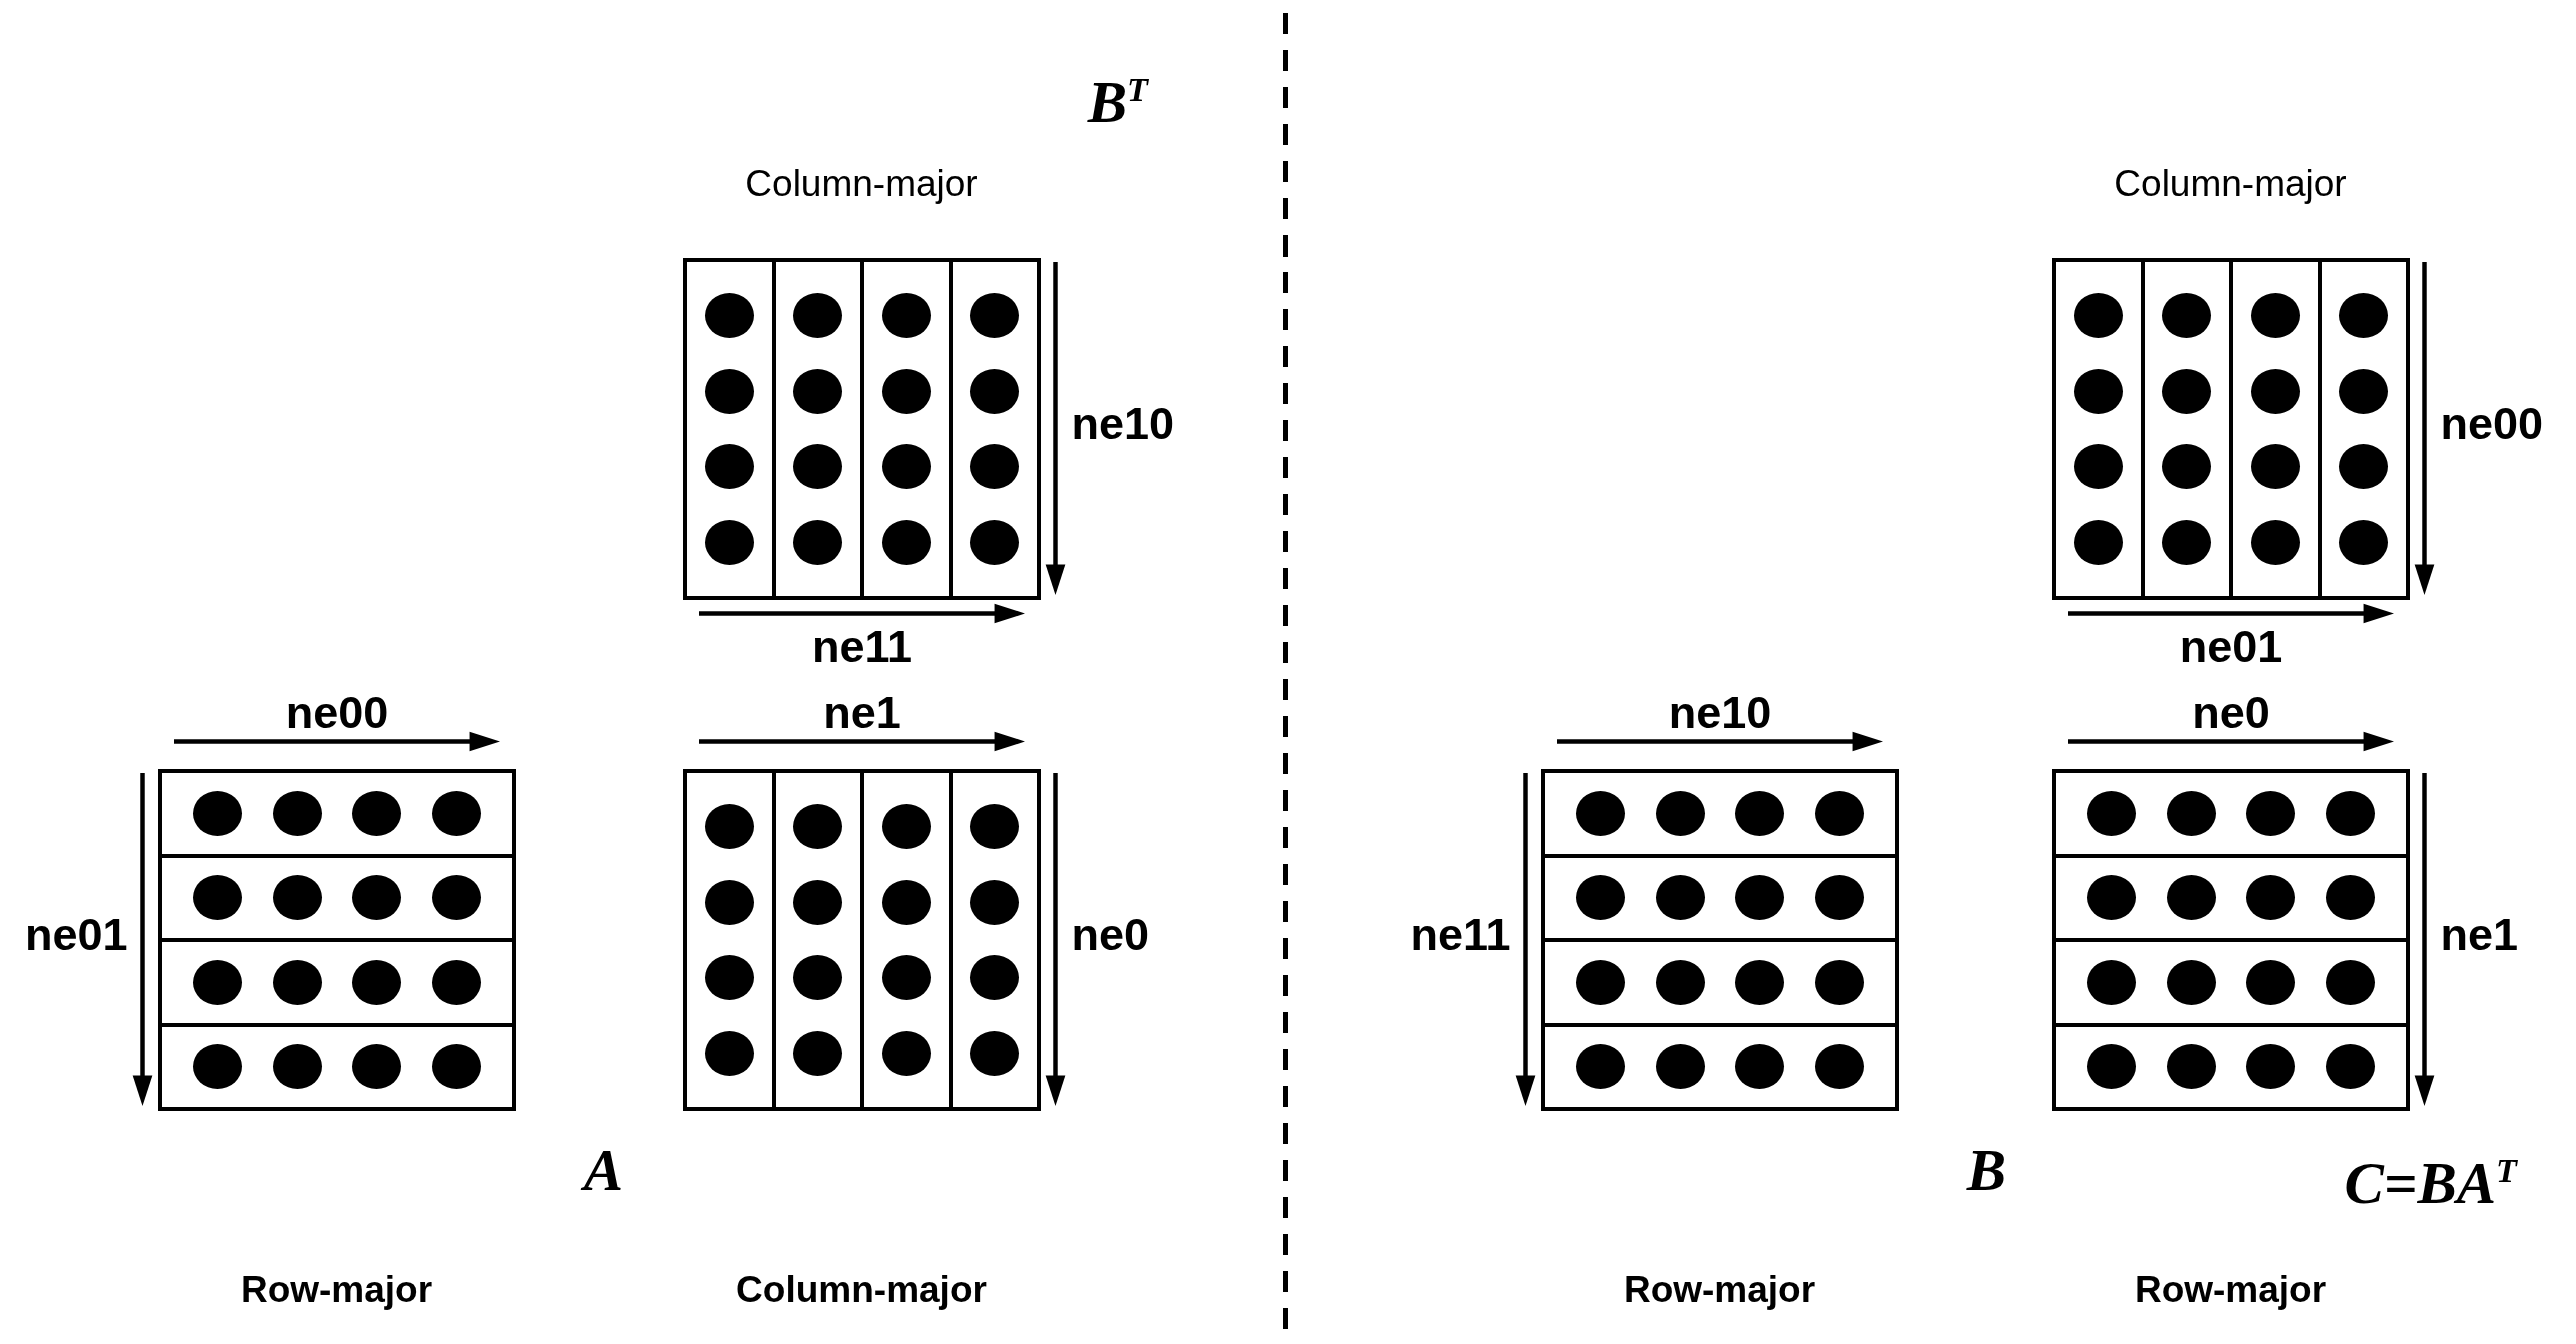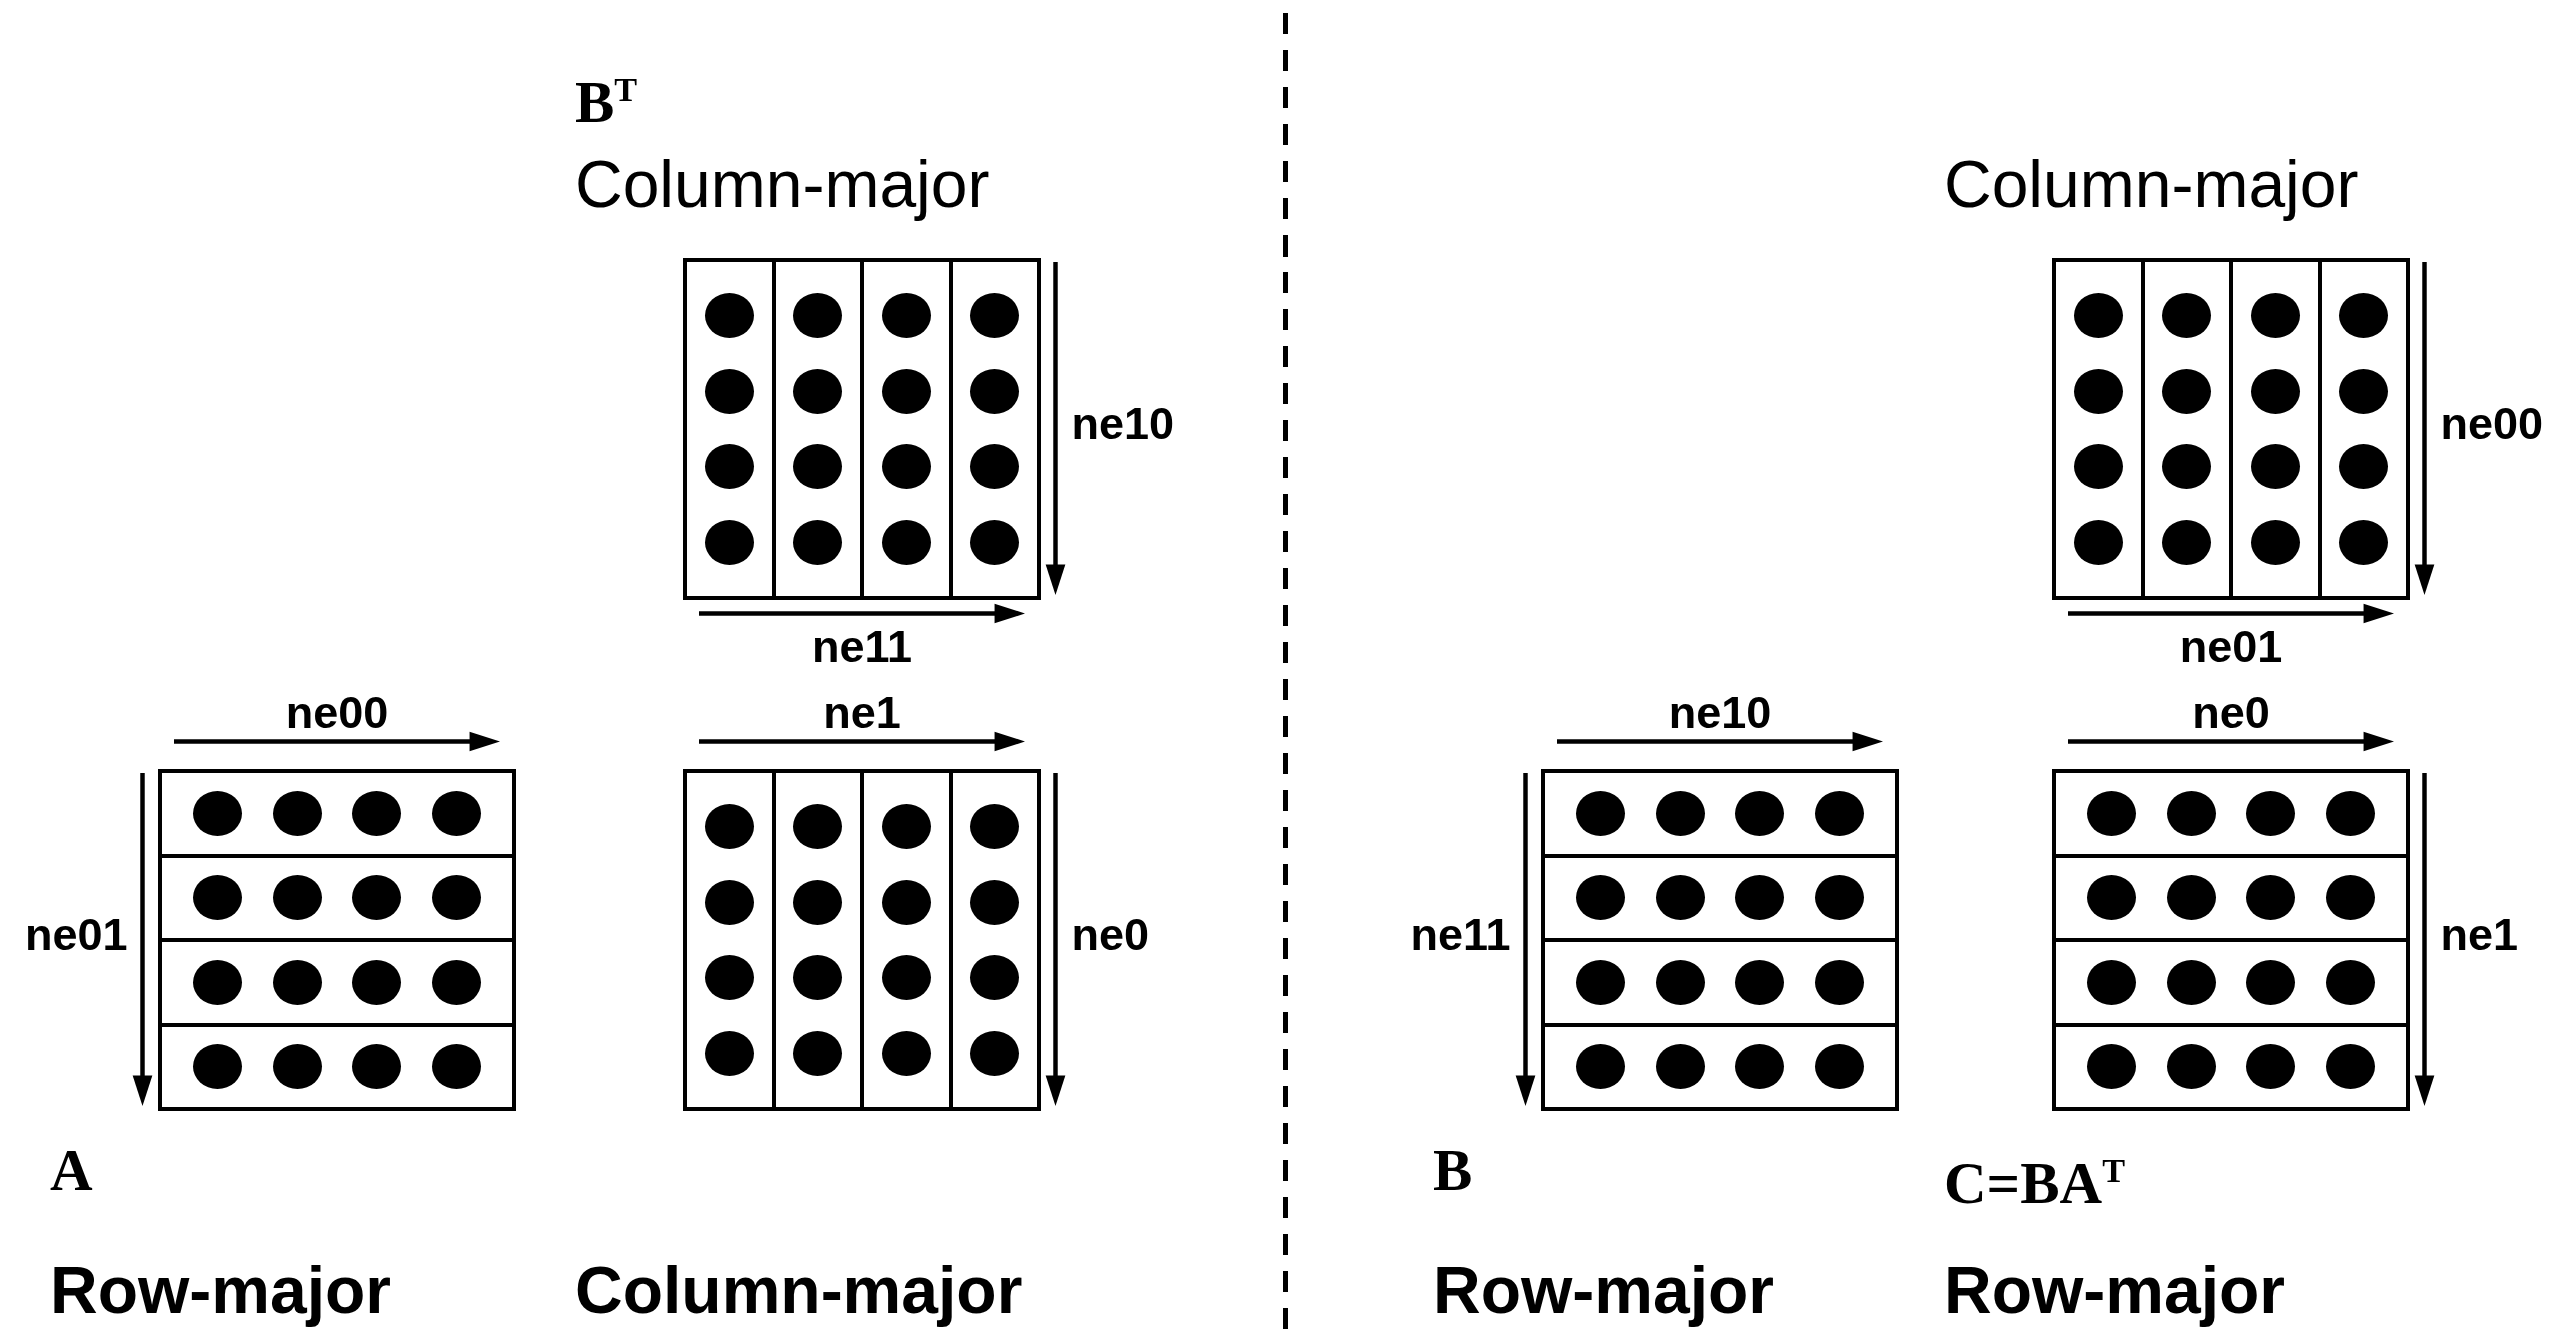--- a/index.html
+++ b/index.html
@@ -37,28 +37,28 @@
   .matrix.column-major { flex-direction:row; }
   .matrix .cell { flex:1; display:flex; justify-content:space-evenly; align-items:center; }
   .matrix.row-major .cell    { flex-direction:row; }
   .matrix.column-major .cell { flex-direction:column; }
   .matrix.row-major .cell + .cell    { border-top:4.5px solid currentColor; }
   .matrix.column-major .cell + .cell { border-left:4.5px solid currentColor; }
   .dot { width:49px; height:45px; background:currentColor; border-radius:50%; flex:none; }
 
   
   .math-label {
-    position:absolute; left:-108px; width:573px; text-align:left;
-    font-family:"Liberation Serif", serif; font-weight:bold;
+    position:absolute; left:-108px; width:573px; text-align:right;
+    font-family:"Liberation Serif", serif; font-style:italic; font-weight:bold;
     font-size:59px; line-height:65px; white-space:nowrap;
   }
   .math-label sup { font-size:58%; font-weight:bold; }
   .storage-label {
-    position:absolute; left:-108px; width:573px; 
-    font-size:66px; line-height:68px; font-weight:400; white-space:nowrap;
+    position:absolute; left:-108px; width:573px; text-align:center;
+    font-size:37px; line-height:68px; font-weight:400; white-space:nowrap;
   }
   .cap-math-above    { top:-201px; }
   .cap-storage-above { top:-108px; }
   .cap-math-below    { top:369px; }
   .cap-storage-below { top:487px;font-weight:bold; }
 
   
   .ne {
     position:absolute; font-weight:bold; font-size:45px; line-height:45px;
     white-space:nowrap;

